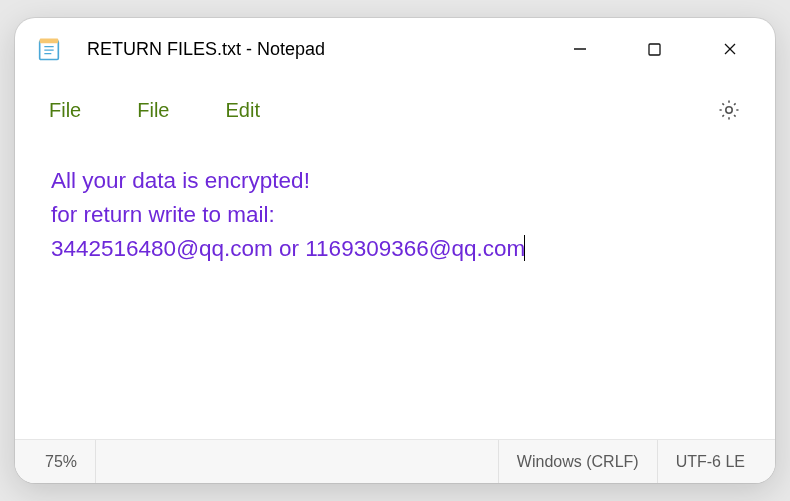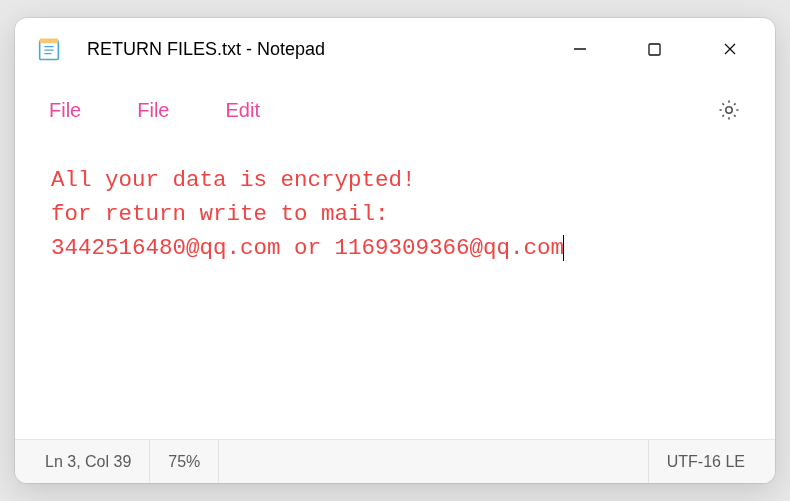--- a/index.html
+++ b/index.html
@@ -9,21 +9,21 @@
       background: #e8e8e8;
       font-family: 'Segoe UI', Tahoma, sans-serif;
       display: flex;
       align-items: center;
       justify-content: center;
     }
     .window {
       width: 760px;
       height: 465px;
       background: #ffffff;
-      border-radius: 12px;
+      border-radius: 20px;
       box-shadow: 0 8px 32px rgba(0,0,0,0.15), 0 0 0 1px rgba(0,0,0,0.08);
       display: flex;
       flex-direction: column;
       overflow: hidden;
     }
     .titlebar {
       height: 62px;
       display: flex;
       align-items: center;
       padding: 0 8px 0 20px;
@@ -55,40 +55,40 @@
     }
     .menubar {
       height: 60px;
       display: flex;
       align-items: center;
       padding: 0 32px 0 30px;
       gap: 48px;
     }
     .menu-item {
       font-size: 20px;
-      color: #ec4899;
+      color: #4d7c0f;
       cursor: default;
       padding: 4px 4px;
     }
     .menu-spacer { flex: 1; }
     .settings-btn {
       width: 28px;
       height: 28px;
       display: flex;
       align-items: center;
       justify-content: center;
       color: #555;
     }
     .editor {
       flex: 1;
       padding: 24px 36px;
-      font-family: Liberation Mono, monospace;
+      font-family: Liberation Sans, sans-serif;
       font-size: 22.5px;
       line-height: 1.5;
-      color: #ef4444;
+      color: #6d28d9;
       white-space: pre-wrap;
       word-break: break-word;
       position: relative;
     }
     .caret {
       display: inline-block;
       width: 1px;
       height: 26px;
       background: #000;
       vertical-align: text-bottom;
@@ -161,18 +161,18 @@
         <path d="M12 2.5v2.2M12 19.3v2.2M21.5 12h-2.2M4.7 12H2.5M18.6 5.4l-1.55 1.55M6.95 17.05 5.4 18.6M18.6 18.6l-1.55-1.55M6.95 6.95 5.4 5.4"></path>
       </svg>
     </div>
   </div>
 
   <div class="editor"><span>All your data is encrypted!
 for return write to mail:
 3442516480@qq.com or 1169309366@qq.com</span><span class="caret"></span></div>
 
   <div class="statusbar">
-    <div class="status-cell status-grow">Ln 3, Col 39</div>
     <div class="status-cell">75%</div>
     <div class="status-spacer"></div>
-    <div class="status-cell">UTF-16 LE</div>
+    <div class="status-cell">Windows (CRLF)</div>
+    <div class="status-cell">UTF-6 LE</div>
   </div>
 </div>
 
 </body></html>

